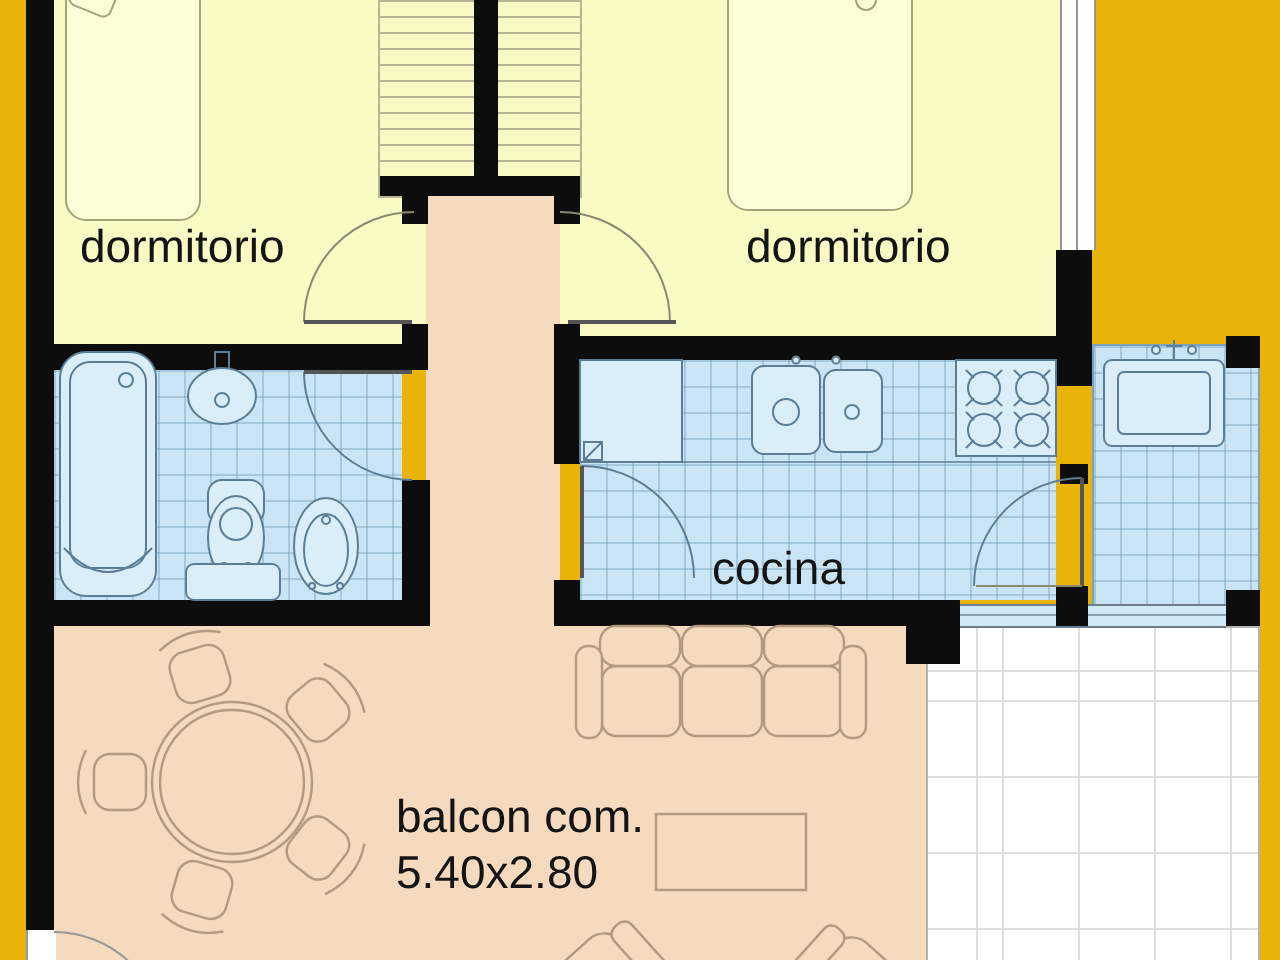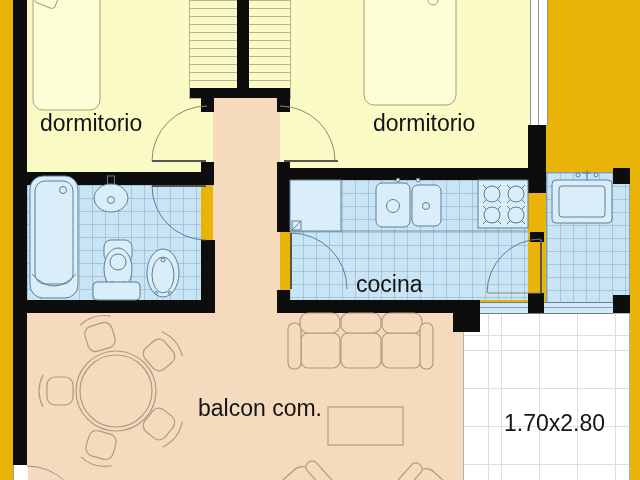--- a/index.html
+++ b/index.html
@@ -229,17 +229,17 @@
   <div class="lbl" style="left:373px;top:109px;">
     <div>dormitorio</div>
   </div>
   <div class="lbl" style="left:356px;top:238px;margin-top:32px;">
     <div>cocina</div>
   </div>
   <div class="lbl" style="left:514px;top:241px;">
   </div>
   <div class="lbl" style="left:198px;top:394px;">
     <div>balcon com.</div>
+    <div>5.40x2.80</div>
   </div>
   <div class="lbl" style="left:504px;top:409px;">
-    <div>1.70x2.80</div>
   </div>
 </div>
 
 </body></html>

